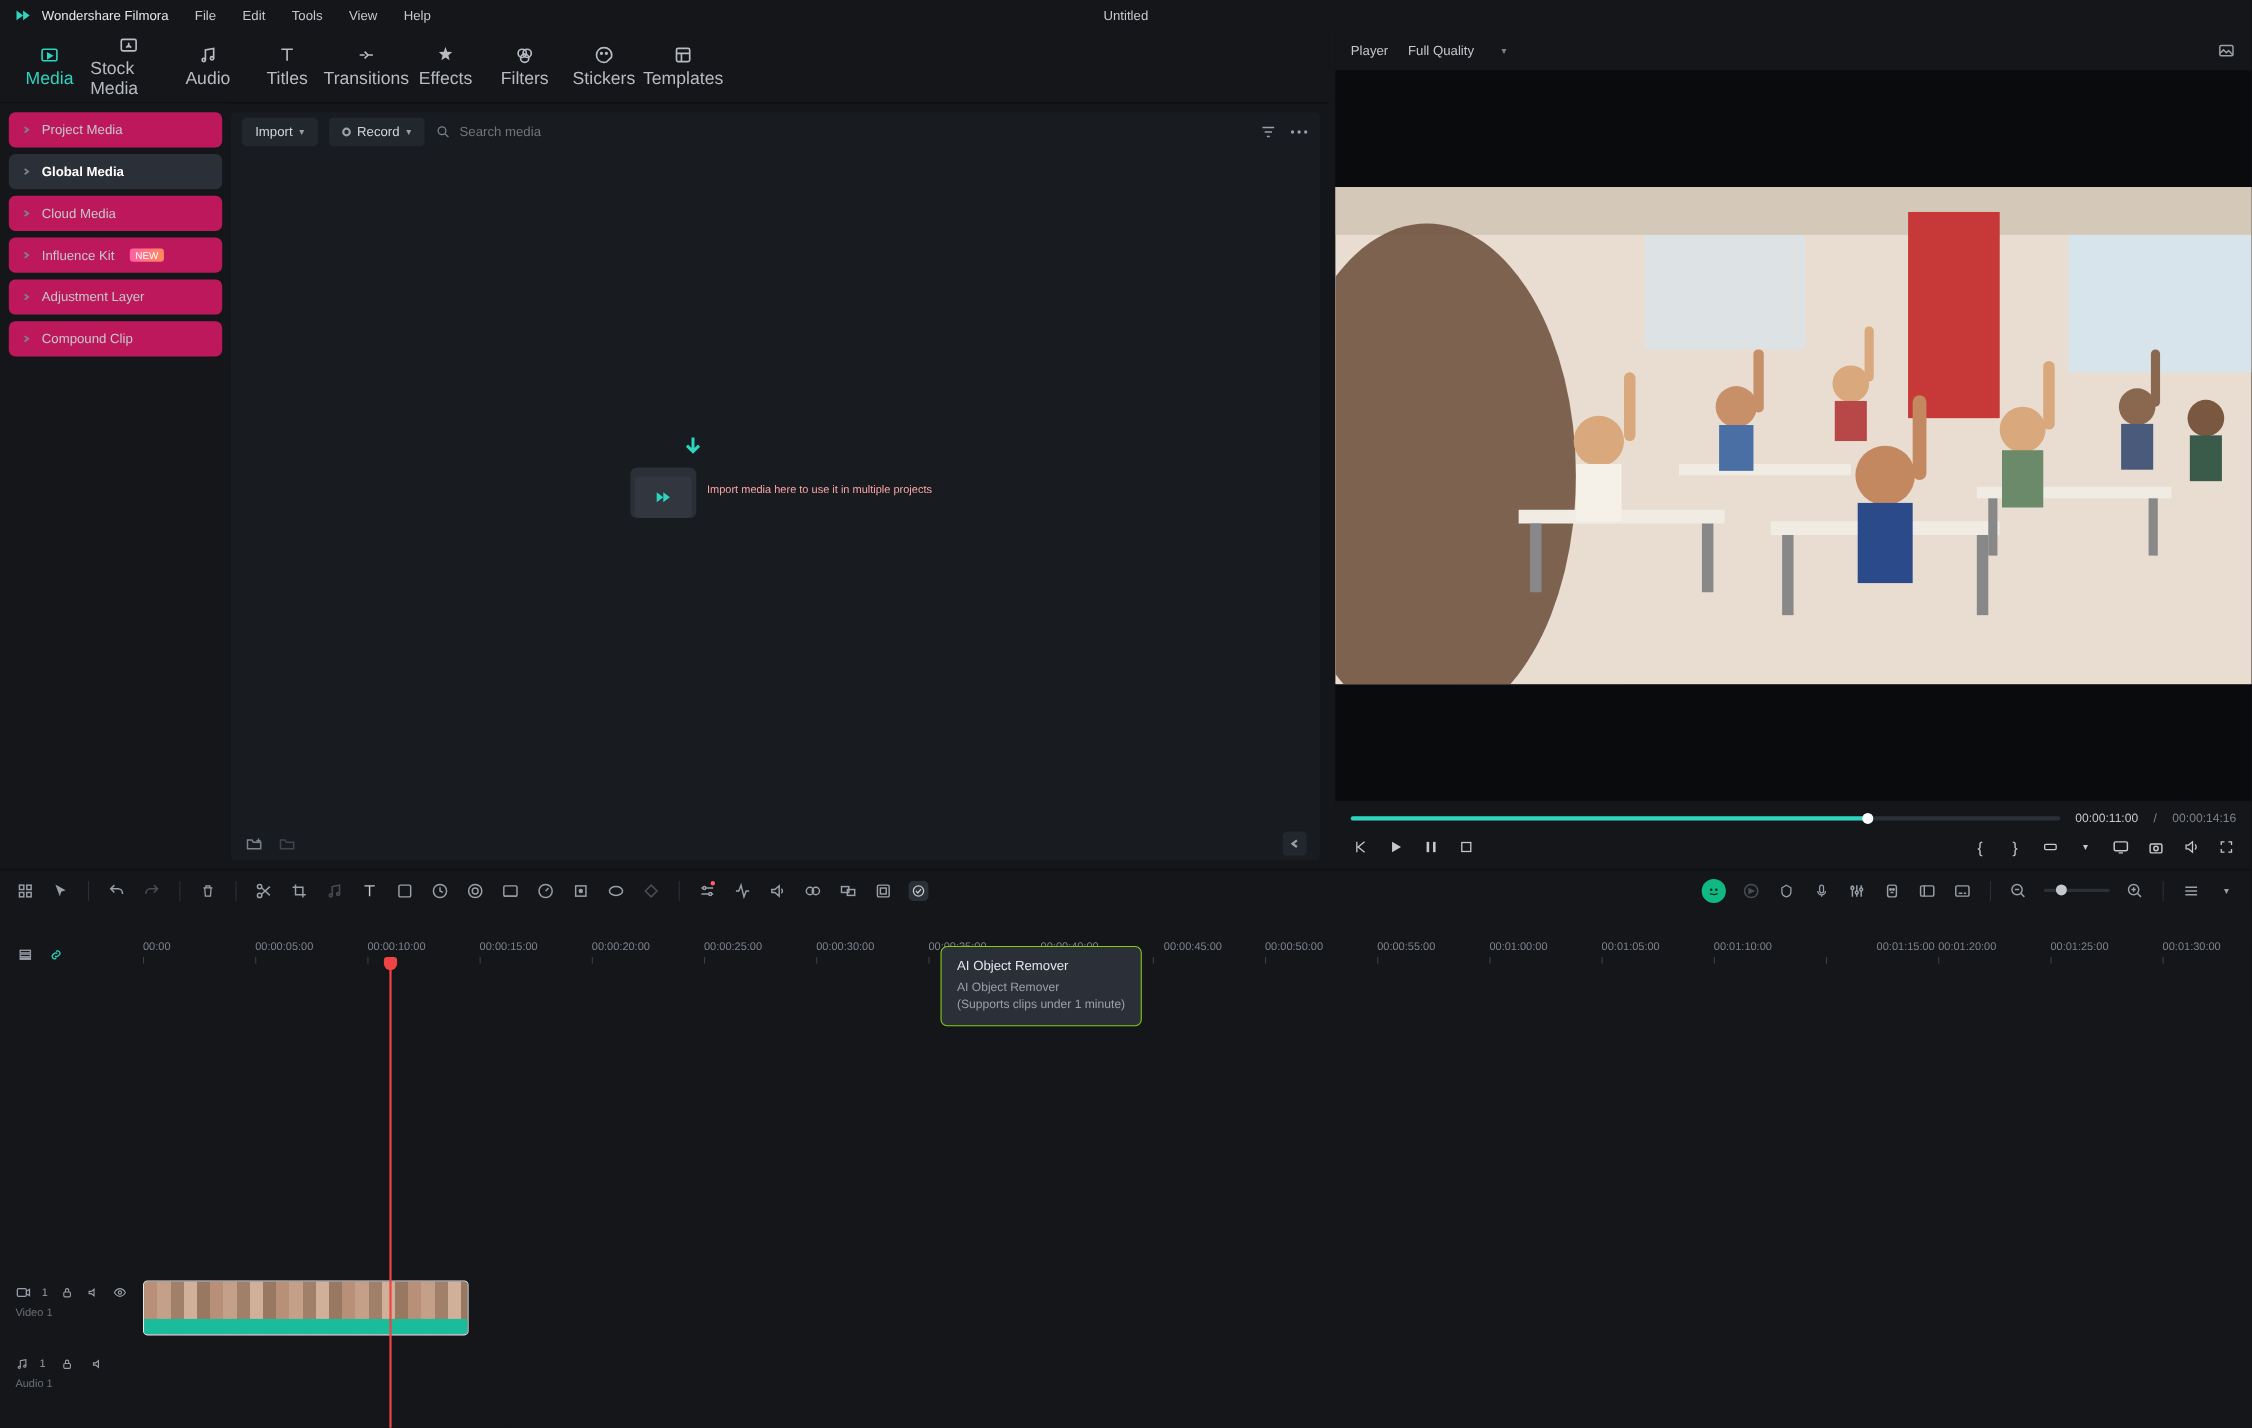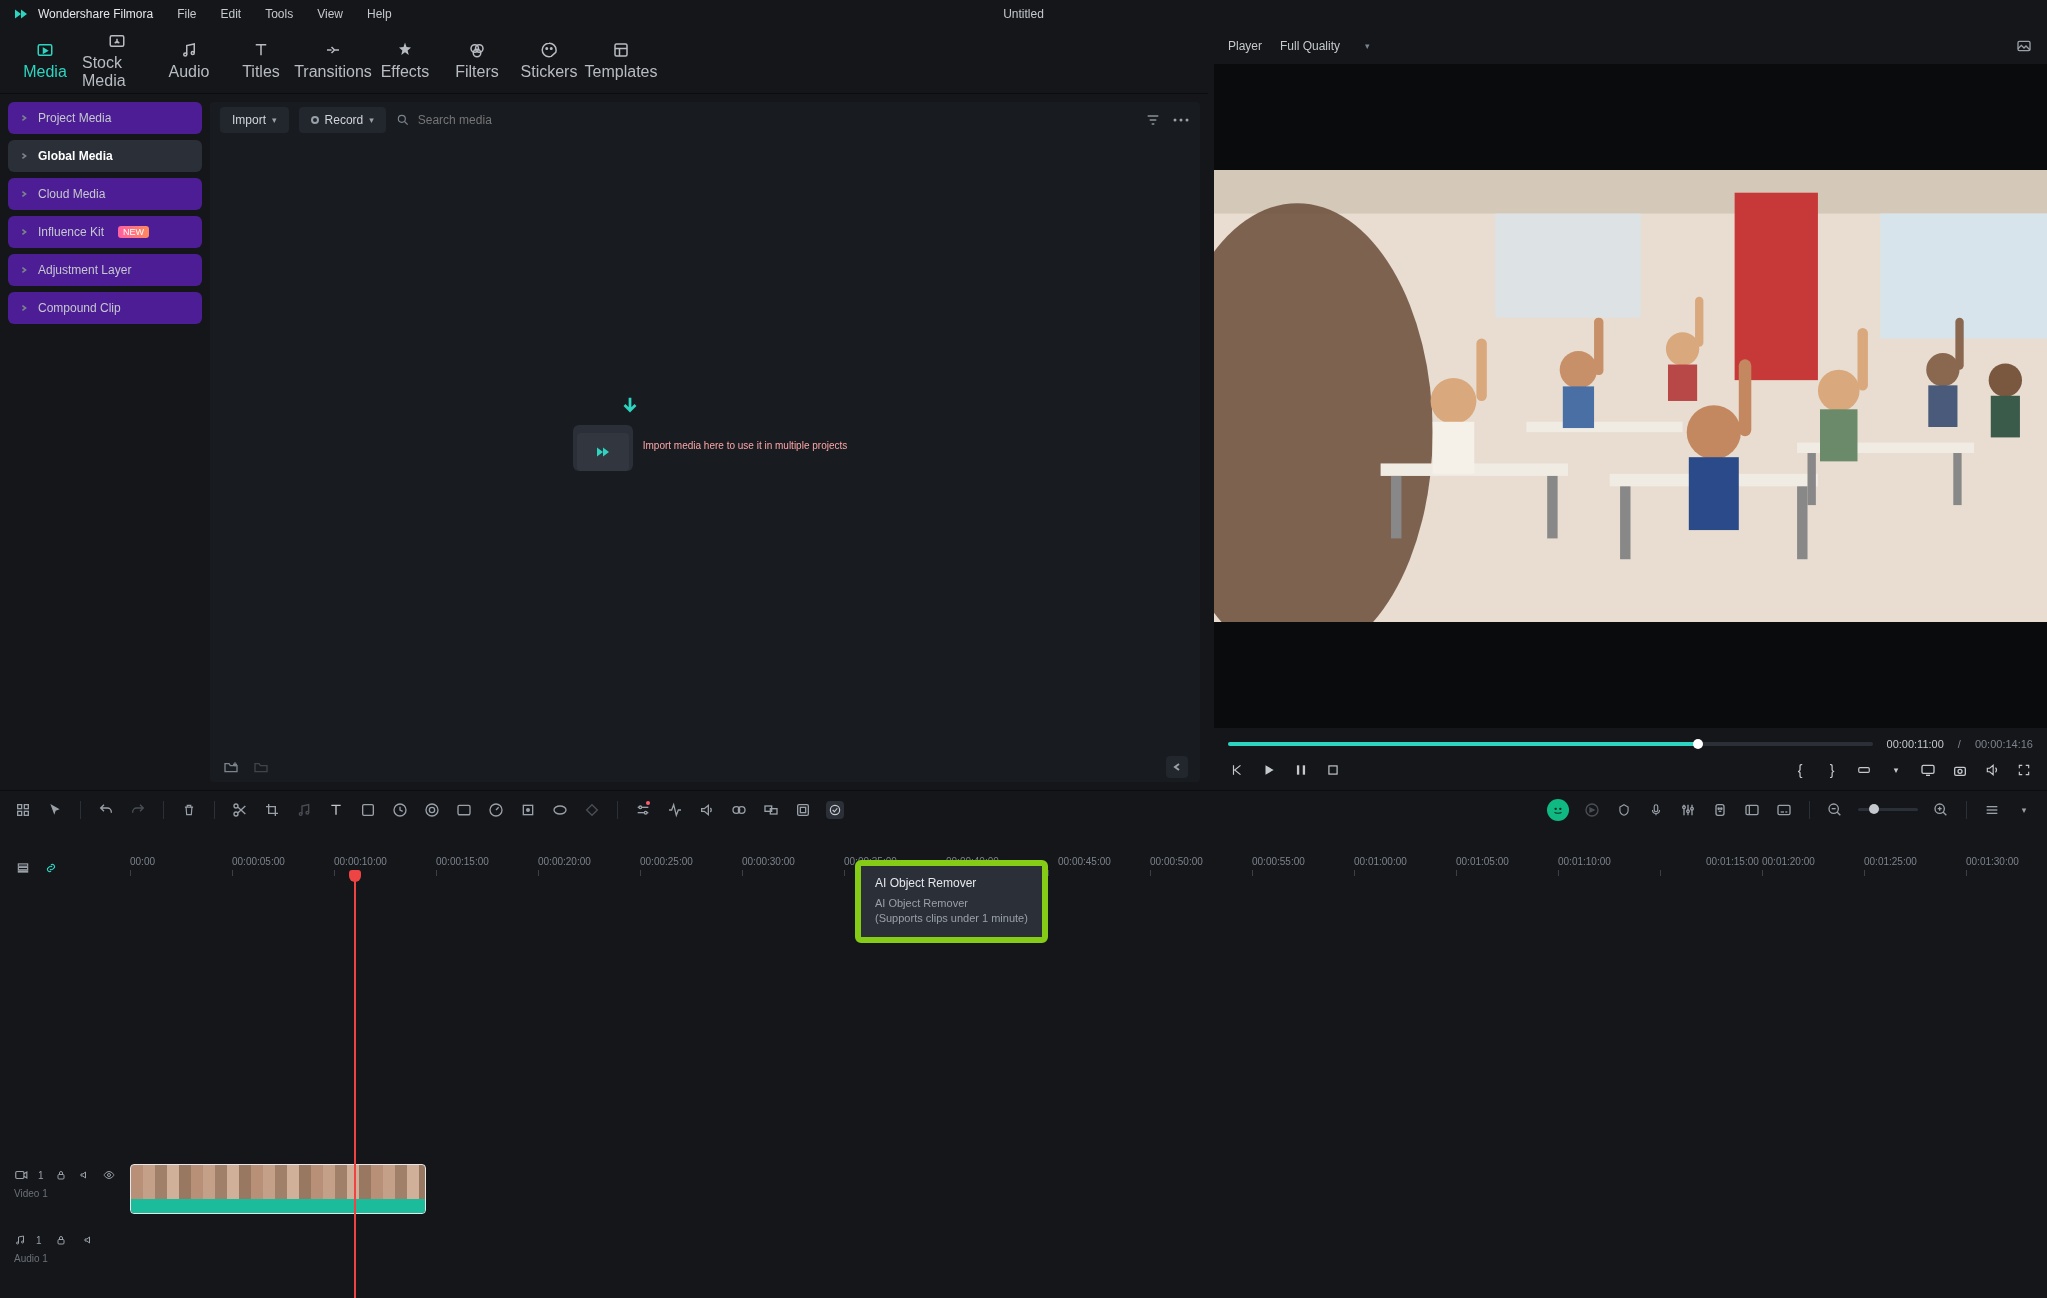--- a/index.html
+++ b/index.html
@@ -20,21 +20,21 @@
 
 
 .top-tabs { height: 66px; display: flex; align-items: center; padding: 0 10px; background: #14161a; border-bottom: 1px solid #0c0d10; gap: 2px; }
 .top-tab { display: flex; flex-direction: column; align-items: center; justify-content: center; width: 70px; height: 50px; color: #b8bcc2; cursor: pointer; gap: 4px; font-size: 16px; }
 .top-tab.active { color: #2dd4bf; }
 .top-tab .icon { width: 18px; height: 18px; display: flex; align-items: center; justify-content: center; }
 
 
 .media-body { flex: 1; display: flex; }
 .media-sidebar { width: 210px; padding: 8px; background: #14161a; display: flex; flex-direction: column; gap: 6px; }
-.media-side-item { height: 32px; display: flex; align-items: center; padding: 0 12px; border-radius: 6px; background: #4c1d95; color: #c5c8cc; font-size: 12px; cursor: pointer; gap: 8px; }
+.media-side-item { height: 32px; display: flex; align-items: center; padding: 0 12px; border-radius: 6px; background: #be185d; color: #c5c8cc; font-size: 12px; cursor: pointer; gap: 8px; }
 .media-side-item.active { background: #2b2f37; color: #fff; font-weight: 600; }
 .media-side-item .chev { width:10px; }
 .badge-new { background: linear-gradient(90deg,#ff5fa2,#ff8a5c); color:#fff; font-size:9px; padding:1px 5px; border-radius:3px; margin-left:6px; }
 
 .media-main { flex: 1; display: flex; flex-direction: column; background: #181b20; border-radius: 4px; margin: 8px 8px 8px 0; }
 .media-toolbar { height: 36px; display: flex; align-items: center; padding: 0 10px; gap: 10px; }
 .btn { height: 26px; padding: 0 12px; background: #22262d; border-radius: 4px; display: flex; align-items: center; gap: 6px; font-size: 12px; color: #d1d5db; cursor: pointer; }
 .btn .chev-down { font-size: 9px; color:#9aa0a8; }
 .record-pill { display:flex; align-items:center; gap:6px; }
 .record-dot { width:8px; height:8px; border-radius:50%; border:2px solid #9aa0a8; }
@@ -98,21 +98,21 @@
 .track-header-icons { display:flex; gap:10px; font-size:12px; align-items:center; }
 .track-label { font-size:10px; color:#6b7177; }
 .track-body { flex:1; position:relative; }
 
 .clip { position:absolute; top:4px; height:50px; border-radius:4px; overflow:hidden; border:1px solid #9aa0a8; }
 .clip-video { background: repeating-linear-gradient(90deg,#b89078 0 12px,#c4a088 12px 24px,#a08068 24px 36px,#d0b098 36px 48px,#987860 48px 60px); }
 .clip-video::after { content:''; position:absolute; inset:0; border-bottom: 14px solid #1abc9c; }
 .clip-video.selected { border:1.5px solid #e5e7eb; }
 
 
-.tooltip { position:absolute; background:#2b2f37; border:6px solid #84cc16; border-radius:6px; padding:10px 14px; z-index:20; }
+.tooltip { position:absolute; background:#2b2f37; border:1px solid #84cc16; border-radius:6px; padding:10px 14px; z-index:20; }
 .tooltip-title { color:#e5e7eb; font-size:12px; margin-bottom:6px; }
 .tooltip-body { color:#9aa0a8; font-size:11px; line-height:1.4; }
 
 svg { display:block; }
 </style>
 </head>
 <body>
 
 <div class="menubar">
   <span class="app-logo">

